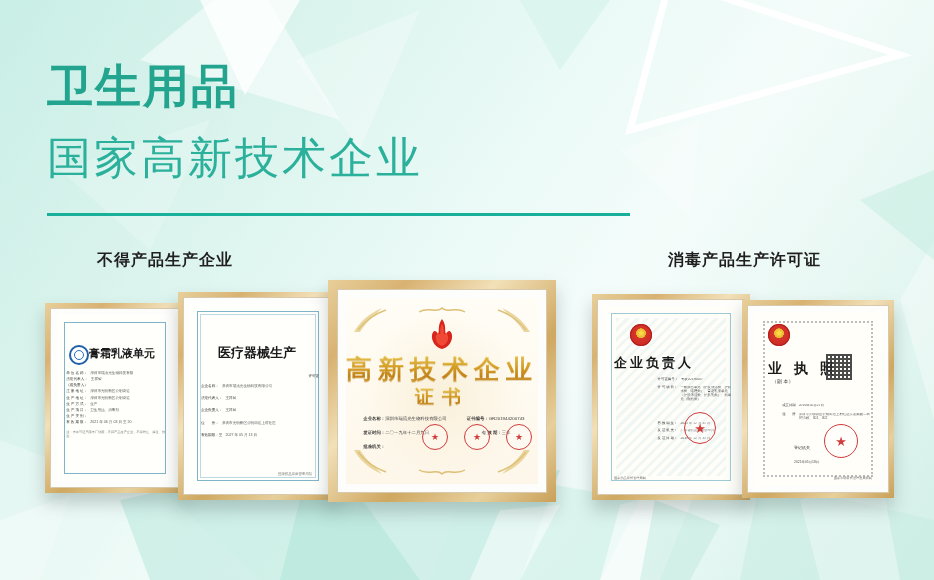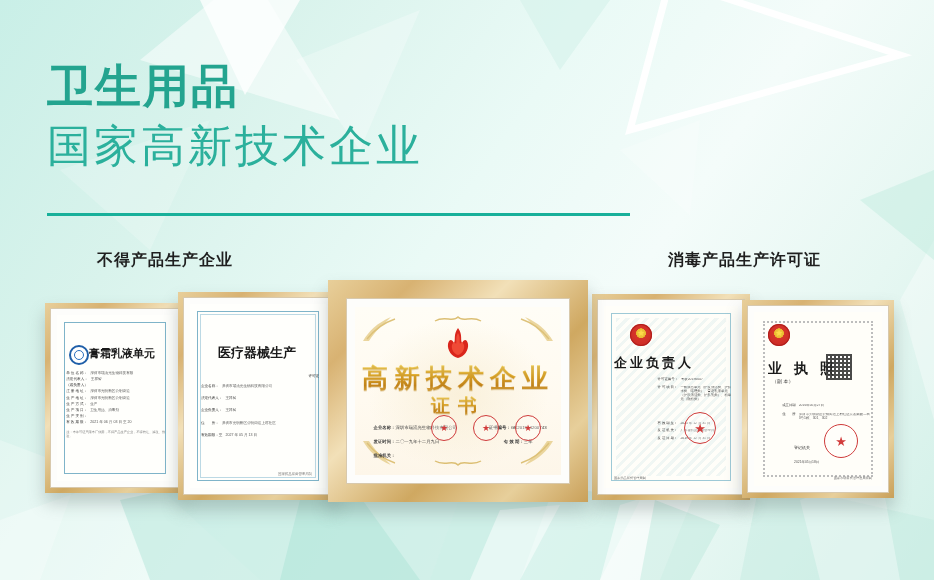--- a/index.html
+++ b/index.html
@@ -14,21 +14,21 @@
   
   .bg-layer{position:absolute;inset:0;overflow:hidden;pointer-events:none;}
   
   .header{position:absolute;left:47px;top:62px;}
   .h1{
     font-size:46px;font-weight:bold;color:#23a48f;letter-spacing:2px;
     line-height:1.05;white-space:nowrap;
   }
   .h2{
     font-size:44px;font-weight:400;color:#2bb09c;letter-spacing:3px;
-    line-height:1.25;margin-top:8px;white-space:nowrap;
+    line-height:1.25;margin-top:20px;white-space:nowrap;
   }
   .rule{
     position:absolute;left:47px;top:213px;width:583px;height:3px;
     background:#18b09a;
   }
   
   .caption{
     position:absolute;top:250px;font-size:16px;font-weight:bold;
     color:#1f1f1f;letter-spacing:1px;white-space:nowrap;
   }
@@ -315,21 +315,21 @@
           <div style="position:absolute;left:40px;bottom:36px;font-size:4px;color:#333;">登记机关</div>
           <div style="position:absolute;left:40px;bottom:22px;font-size:3.4px;color:#555;">2021年05月18日</div>
           <div class="seal big" style="right:24px;bottom:28px;width:32px;height:32px;">
             <div class="s-star">★</div>
           </div>
           <div class="footline" style="bottom:6px;right:10px;text-align:right;font-size:3.2px;">国家市场监督管理总局监制</div>
         </div>
       </div>
     </div>
 
-    <div class="frame" style="left:328px;top:0px;width:260px;height:222px;z-index:5;padding:18px;">
+    <div class="frame" style="left:328px;top:0px;width:228px;height:222px;z-index:5;padding:9px;">
       <div class="mat" style="padding:8px;">
         <div class="paper gold-paper">
 
           <svg class="corner-orn" style="left:6px;top:6px;" viewBox="0 0 42 30">
             <path d="M2 28 C8 18 16 10 30 4 C22 12 14 18 8 28 Z" fill="#e3c87f" opacity=".85"></path>
             <path d="M6 26 C14 16 22 10 34 6" stroke="#d8b865" stroke-width="1.4" fill="none"></path>
           </svg>
           <svg class="corner-orn" style="right:6px;top:6px;transform:scaleX(-1);" viewBox="0 0 42 30">
             <path d="M2 28 C8 18 16 10 30 4 C22 12 14 18 8 28 Z" fill="#e3c87f" opacity=".85"></path>
             <path d="M6 26 C14 16 22 10 34 6" stroke="#d8b865" stroke-width="1.4" fill="none"></path>

